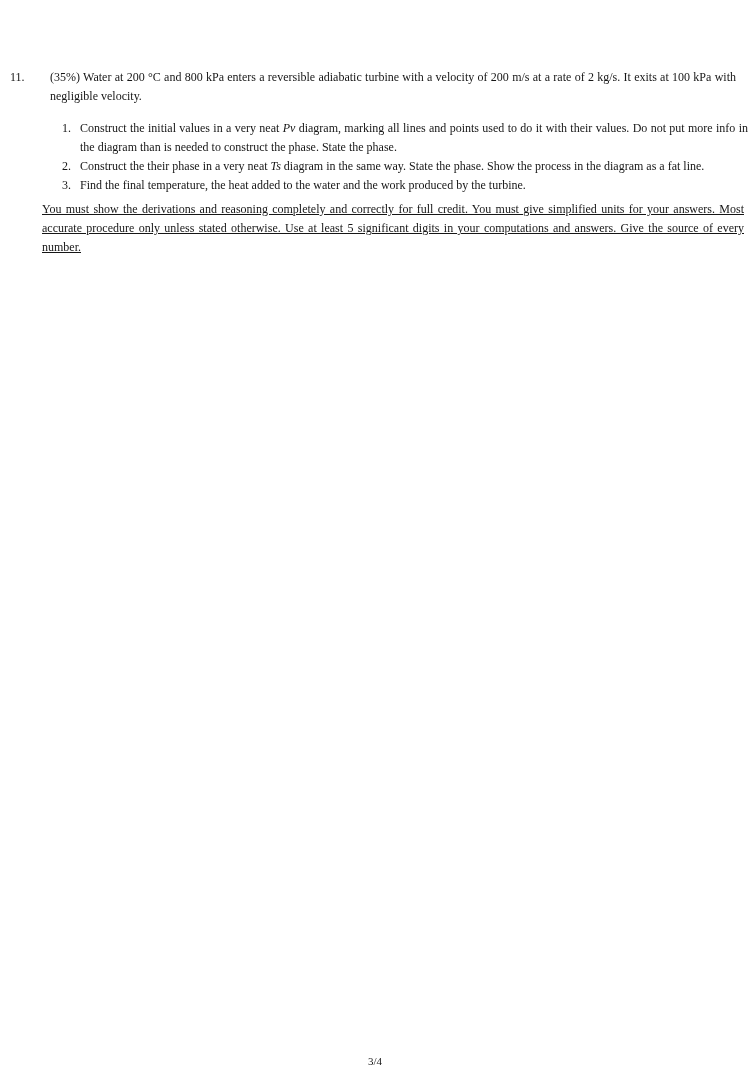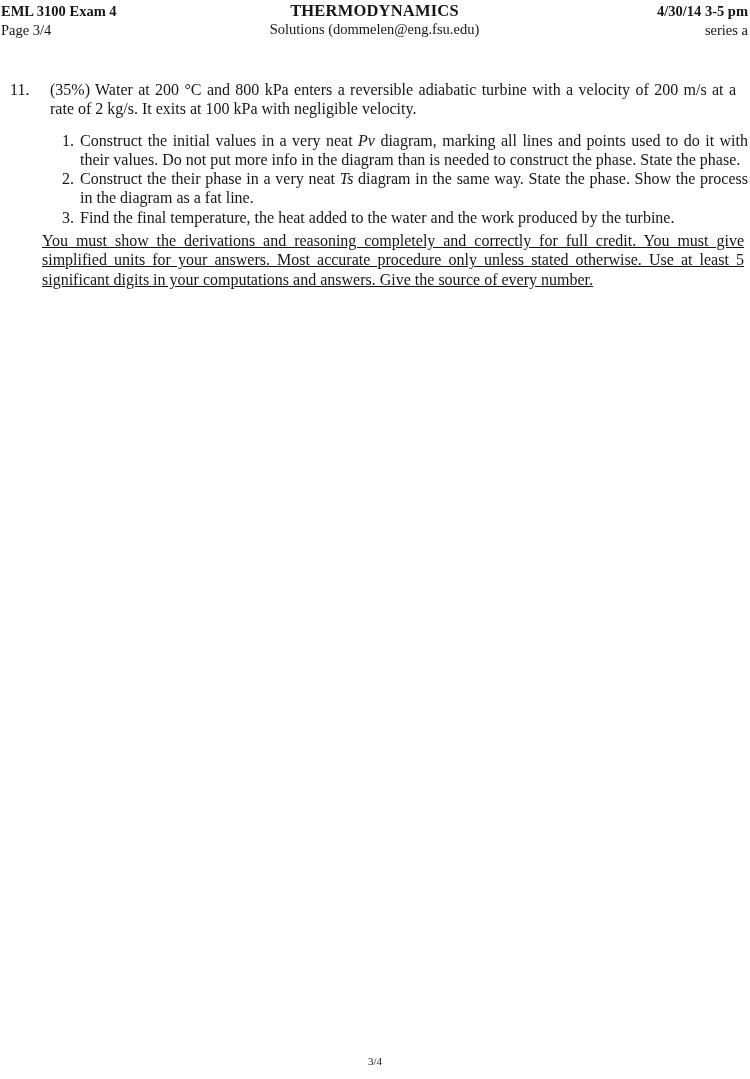--- a/index.html
+++ b/index.html
@@ -31,24 +31,24 @@
   }
   .header .col-left   { text-align: left; }
   .header .col-center { text-align: center; }
   .header .col-right  { text-align: right; }
   .hdr-bold  { font-weight: bold; }
   .hdr-title { font-weight: bold; font-size: 16.5px; line-height: 18px; letter-spacing: 0.2px; }
 
   
   .question {
     position: absolute;
-    top: 68px;
+    top: 56px;
     left: 38px;
     width: 710px;
-    font-size: 16px;
+    font-size: 12px;
     line-height: 19.3px;
     text-align: justify;
   }
   .q-item { position: relative; }
   .q-number {
     position: absolute;
     left: -28px;
     top: 0;
     text-align: left;
     white-space: nowrap;
@@ -74,34 +74,20 @@
     text-align: center;
     font-size: 11px;
     line-height: 19px;
   }
 </style>
 </head>
 <body>
 
 <div class="page">
 
-  <div class="header">
-    <div class="col-left">
-      <div class="hdr-bold">EML 3100 Exam 4</div>
-      <div>Page 3/4</div>
-    </div>
-    <div class="col-center">
-      <div class="hdr-title">THERMODYNAMICS</div>
-      <div>Solutions (dommelen@eng.fsu.edu)</div>
-    </div>
-    <div class="col-right">
-      <div class="hdr-bold">4/30/14 3-5 pm</div>
-      <div>series a</div>
-    </div>
-  </div>
 
   <div class="question">
     <div class="q-item">
       <span class="q-number">11.</span>
       <p class="q-intro">(35%) Water at 200 °C and 800 kPa enters a reversible adiabatic turbine with a velocity of 200 m/s at a rate of 2 kg/s. It exits at 100 kPa with negligible velocity.</p>
 
       <div class="sub-list">
         <div class="sub-item">
           <span class="sub-marker">1.</span><span>Construct the initial values in a very neat </span><span class="math">Pv</span><span> diagram, marking all lines and points used to do it with their values. Do not put more info in the diagram than is needed to construct the phase. State the phase.</span>
         </div>

